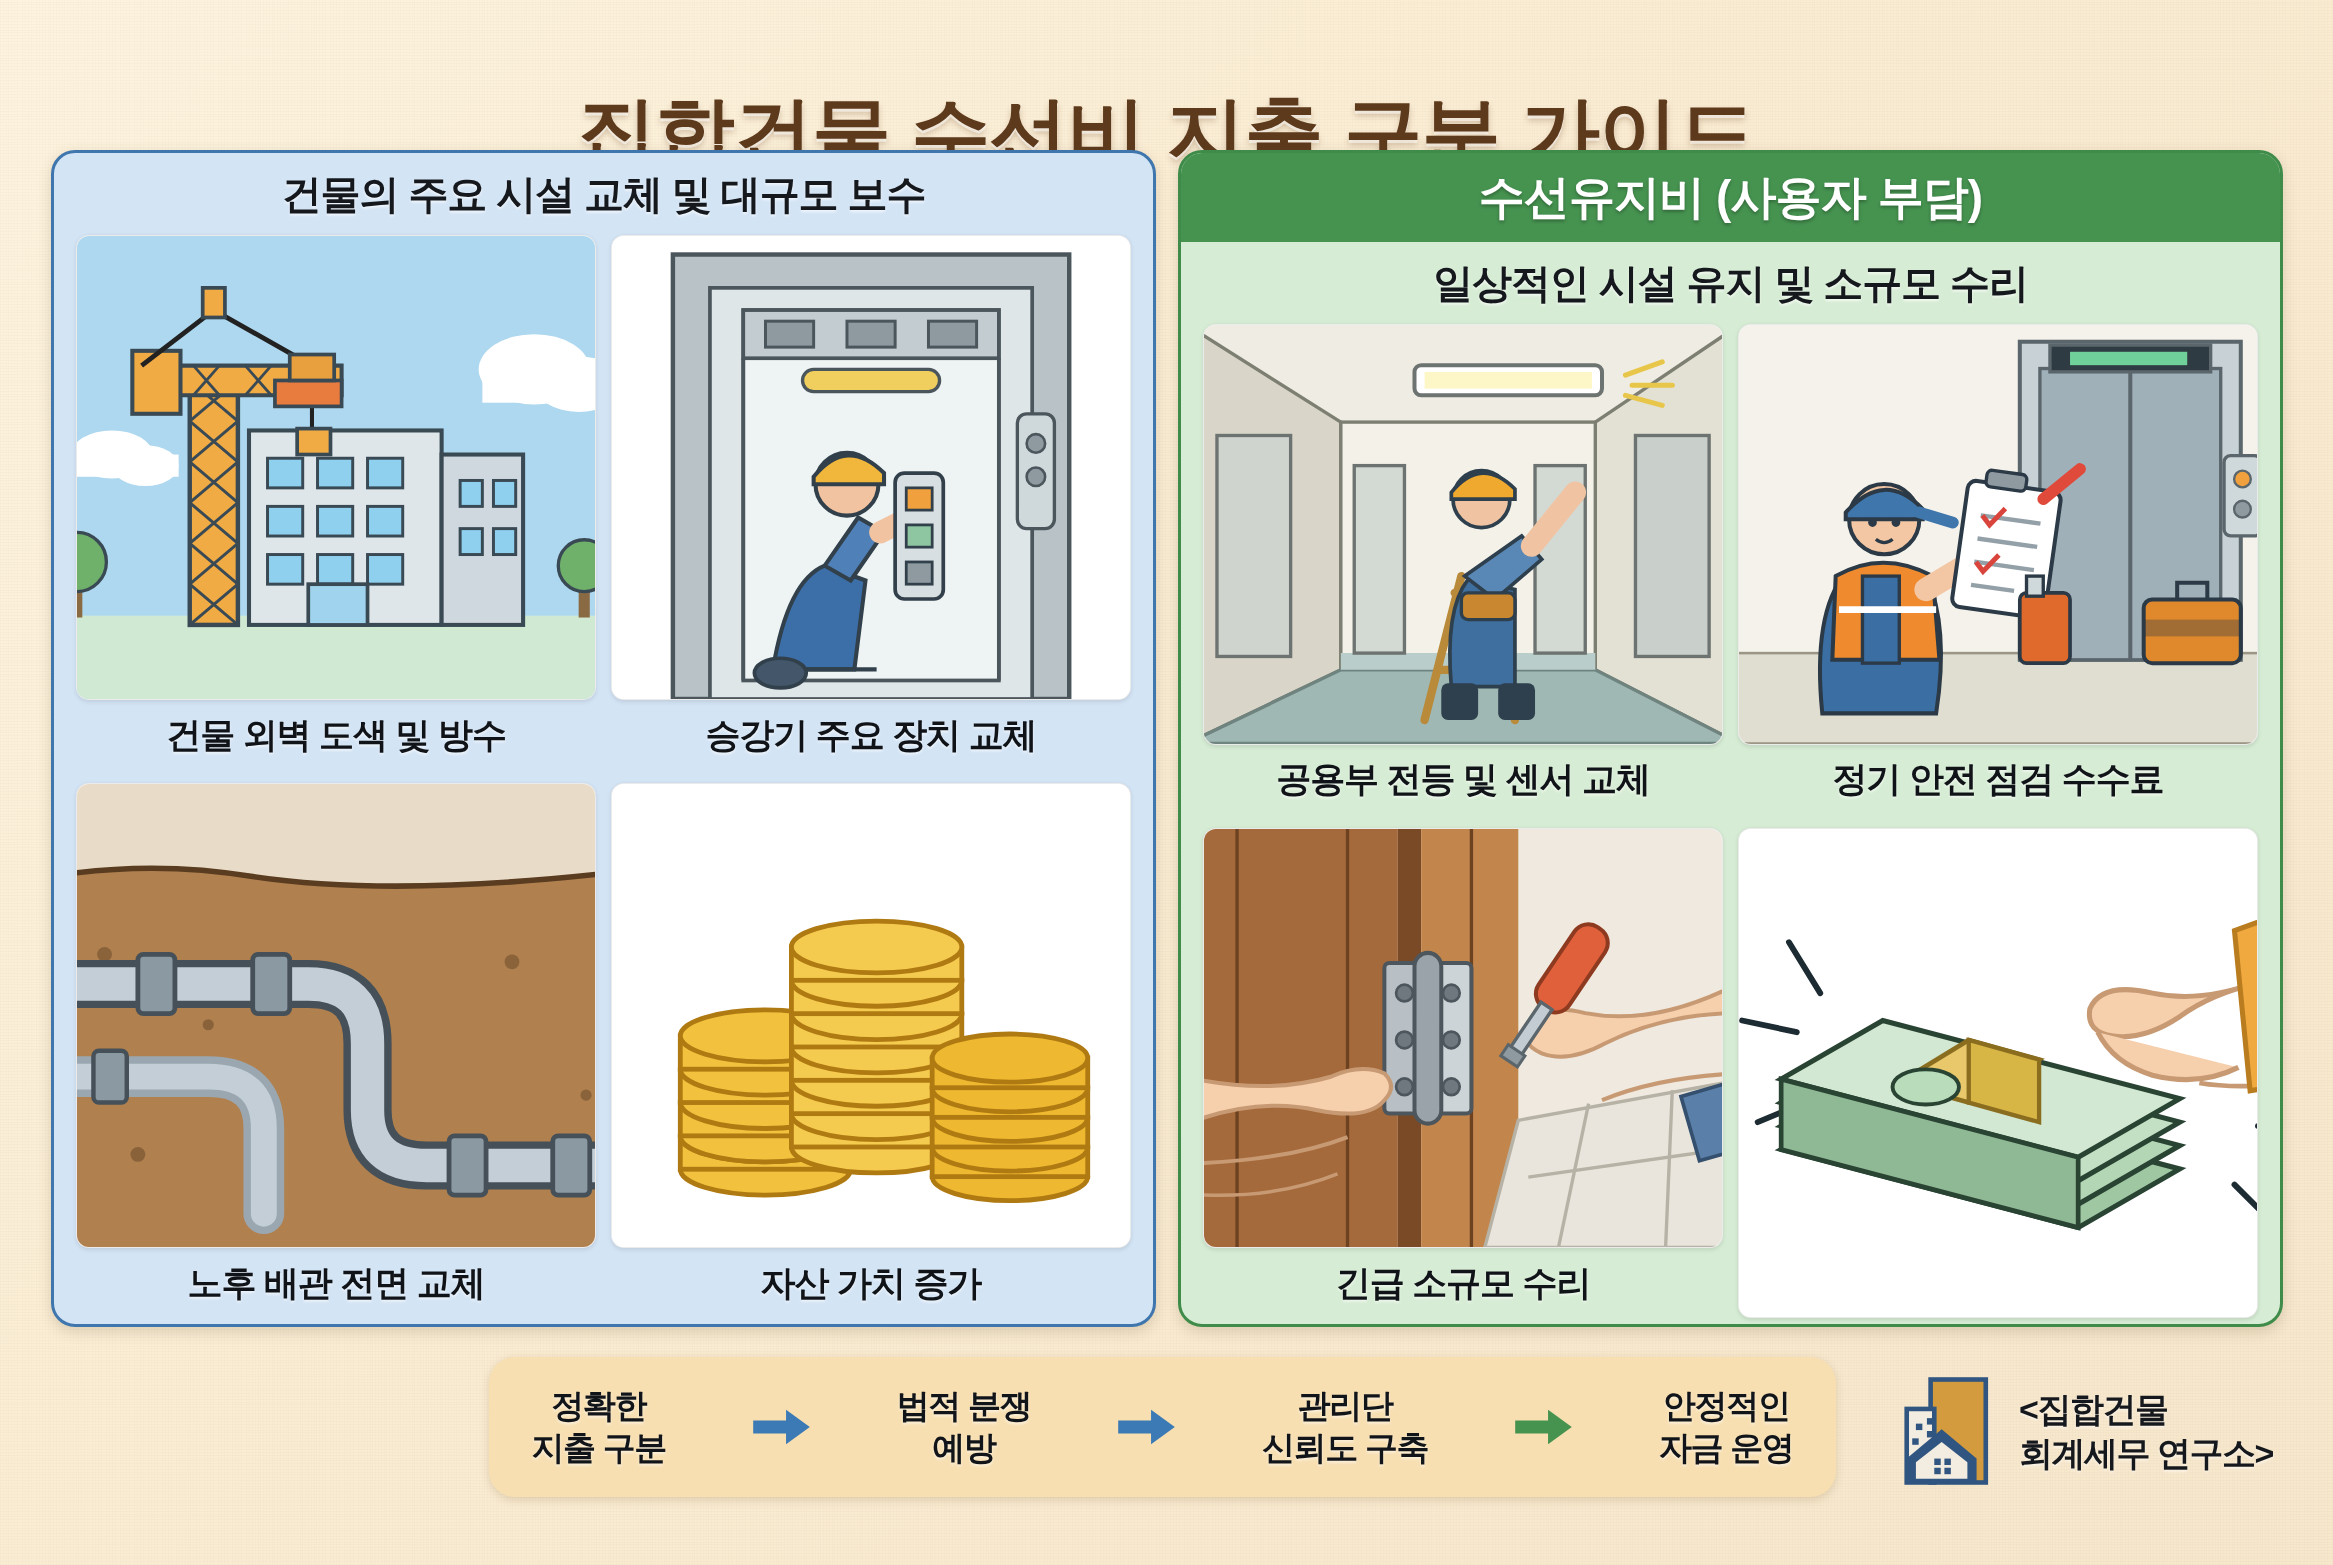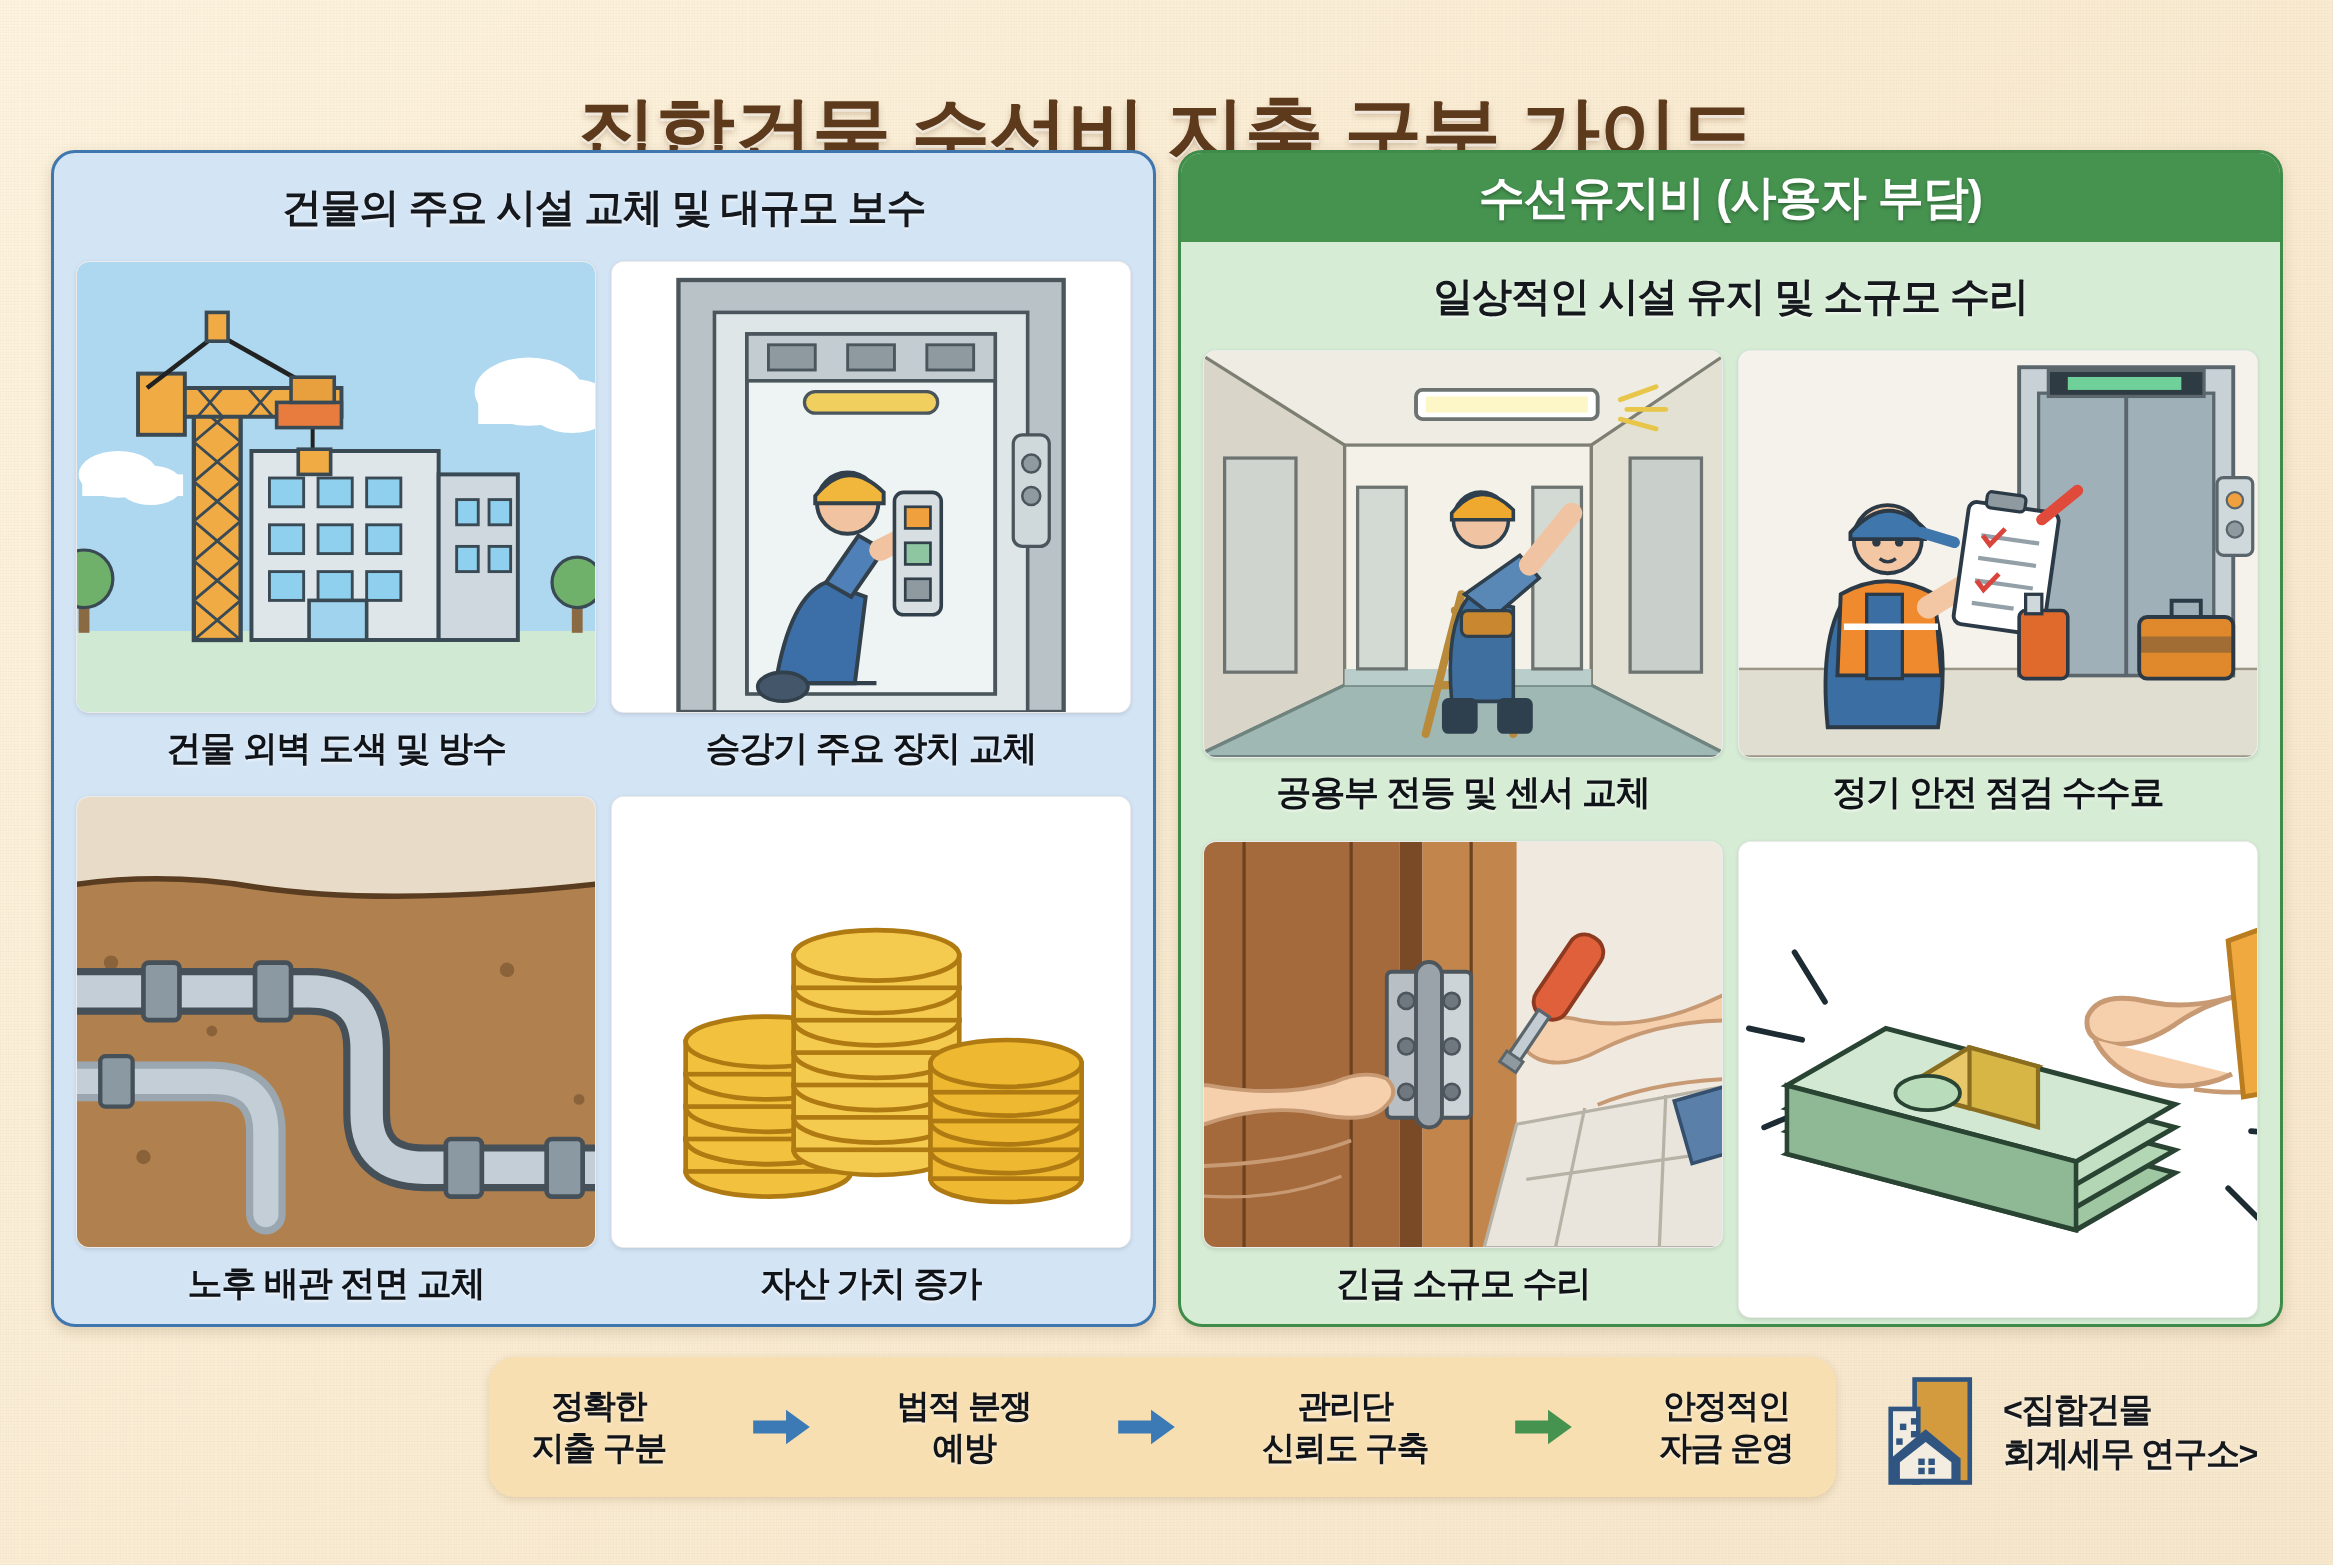--- a/index.html
+++ b/index.html
@@ -52,21 +52,21 @@
 
   .panel-header{
     height:89px;display:flex;align-items:center;justify-content:center;
     font-size:46px;font-weight:bold;color:#ffffff;letter-spacing:-0.9px;
     text-shadow:0 1.8px 3.7px rgba(0,0,0,.30);
   }
   .panel.blue .panel-header{background:#3b7ab5;}
   .panel.green .panel-header{background:#469350;}
 
   .panel-sub{
-    height:108px;display:flex;align-items:center;justify-content:center;
+    height:82px;display:flex;align-items:center;justify-content:center;
     font-size:40px;font-weight:bold;color:#15181c;letter-spacing:-1.1px;
     text-shadow:0 1.8px 2.8px rgba(255,255,255,.65);
   }
 
   .cards{
     flex:1;display:grid;grid-template-columns:1fr 1fr;
     grid-template-rows:1fr 1fr;
     gap:13px 14.8px;
     padding:0 22px 6px 22px;
     box-sizing:border-box;
@@ -94,21 +94,21 @@
   }
   .flow-item{
     font-size:33px;font-weight:bold;color:#111418;text-align:center;
     line-height:1.28;letter-spacing:-1.3px;white-space:pre-line;
     text-shadow:0 1.8px 2.8px rgba(255,255,255,.55);
   }
   .arrow{width:61px;height:42px;flex:none;}
 
   .brand{
     position:absolute;left:1883px;top:1357px;width:406px;height:148px;
-    display:flex;align-items:center;gap:20px;
+    display:flex;align-items:center;gap:20px;justify-content:center;
   }
   .brand-logo{width:100px;height:114px;flex:none;}
   .brand-text{
     font-size:34px;font-weight:bold;color:#15181c;line-height:1.3;
     letter-spacing:-1.5px;white-space:pre-line;
     text-shadow:0 1.8px 2.8px rgba(255,255,255,.55);
   }
 </style>
 </head>
 <body>

